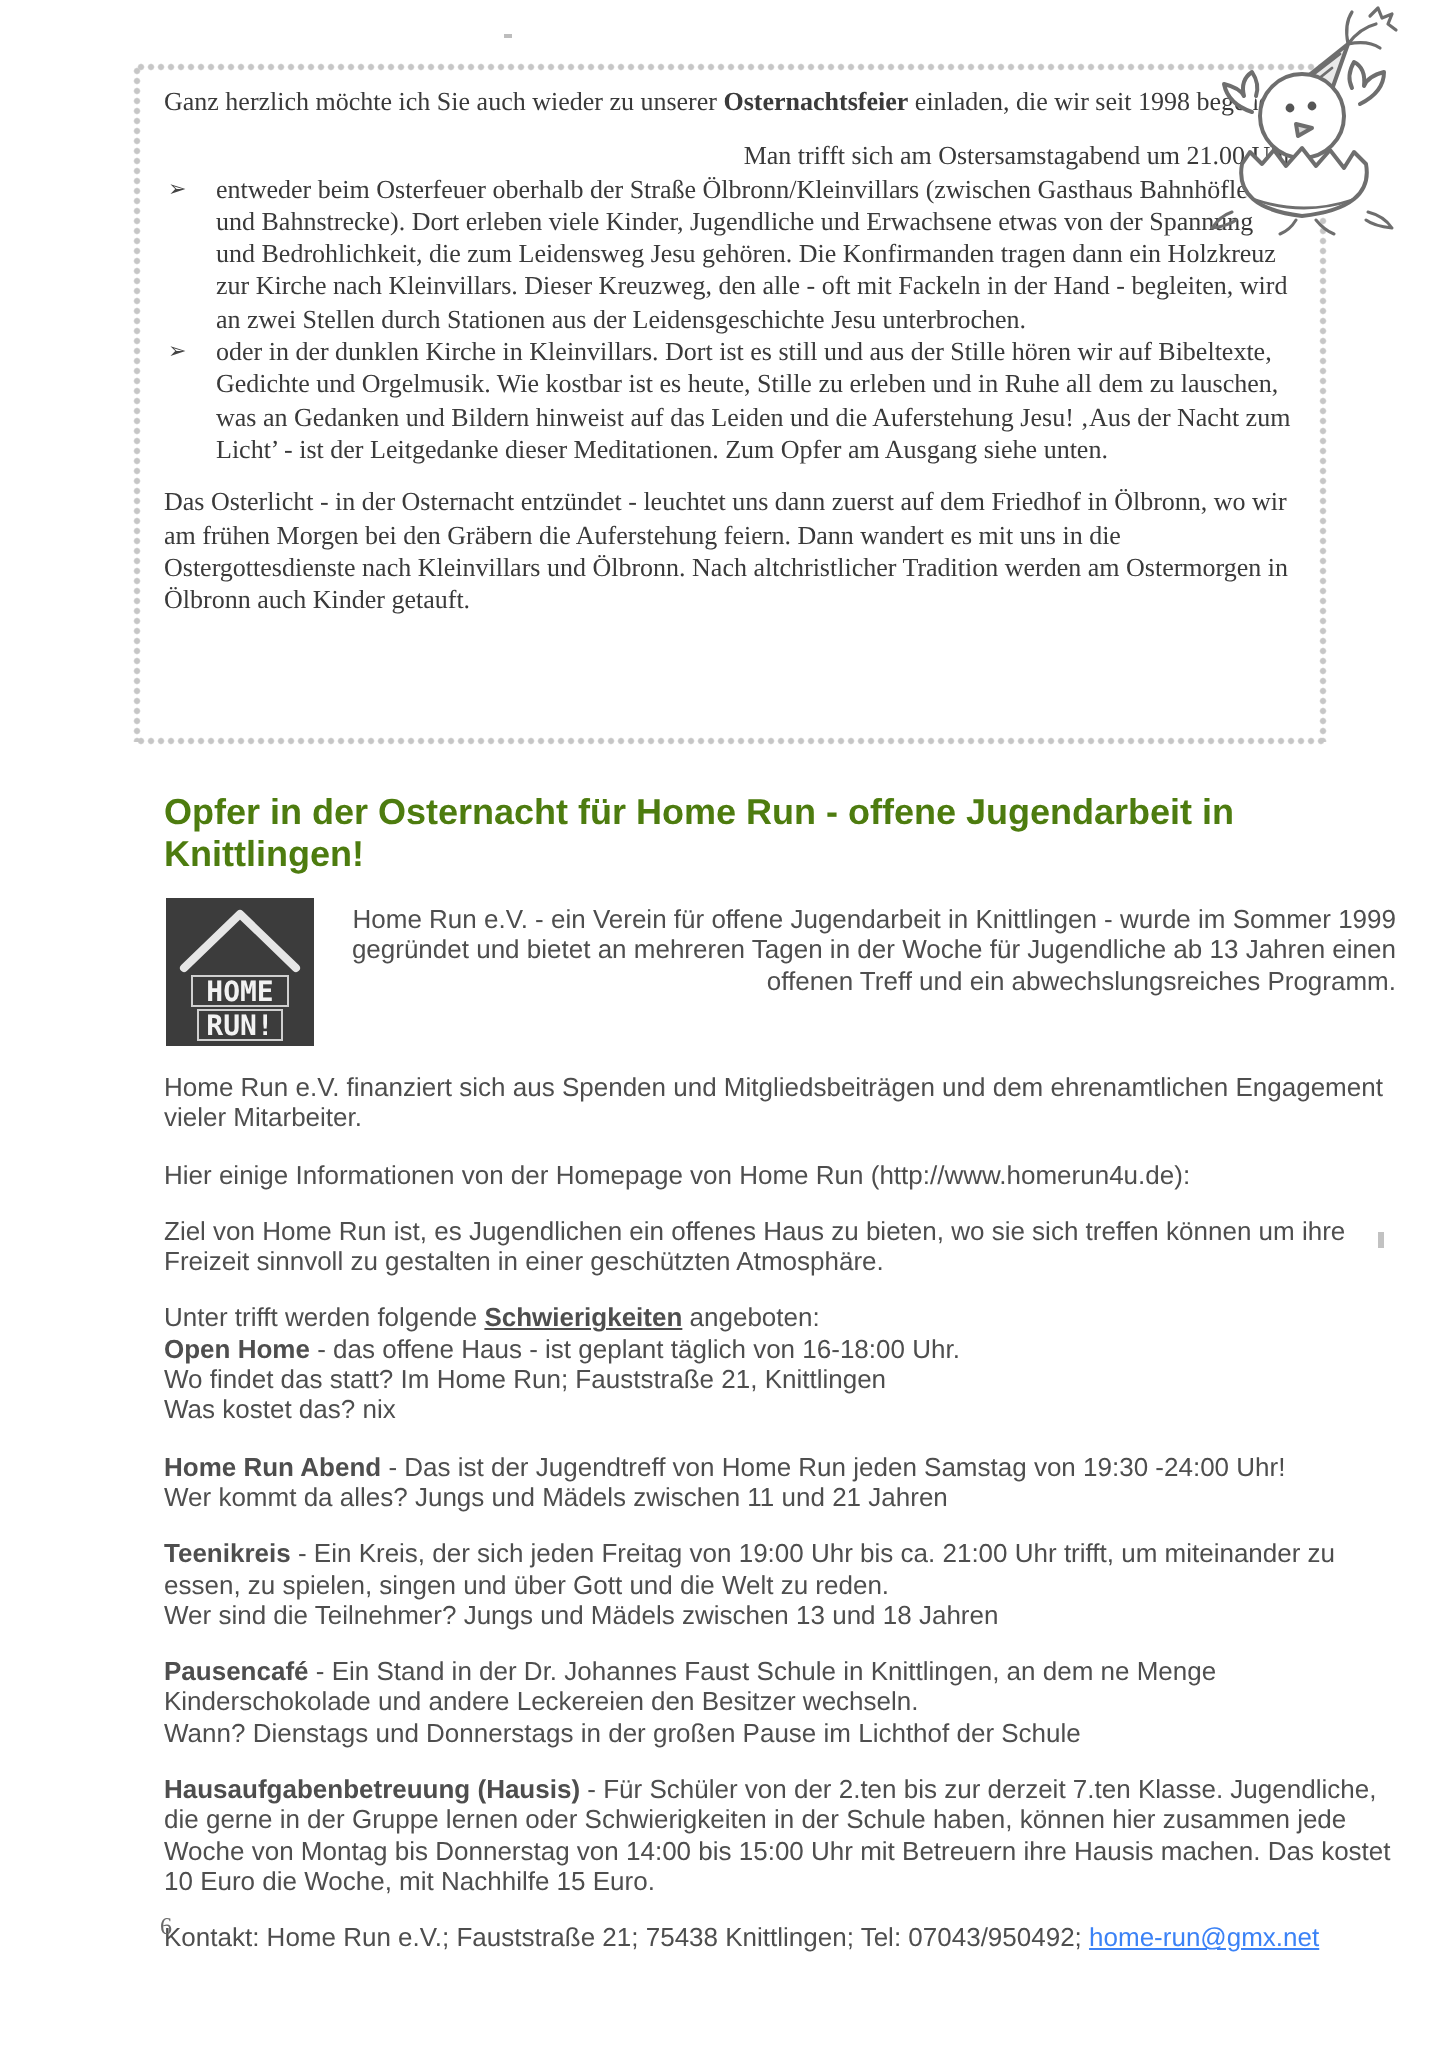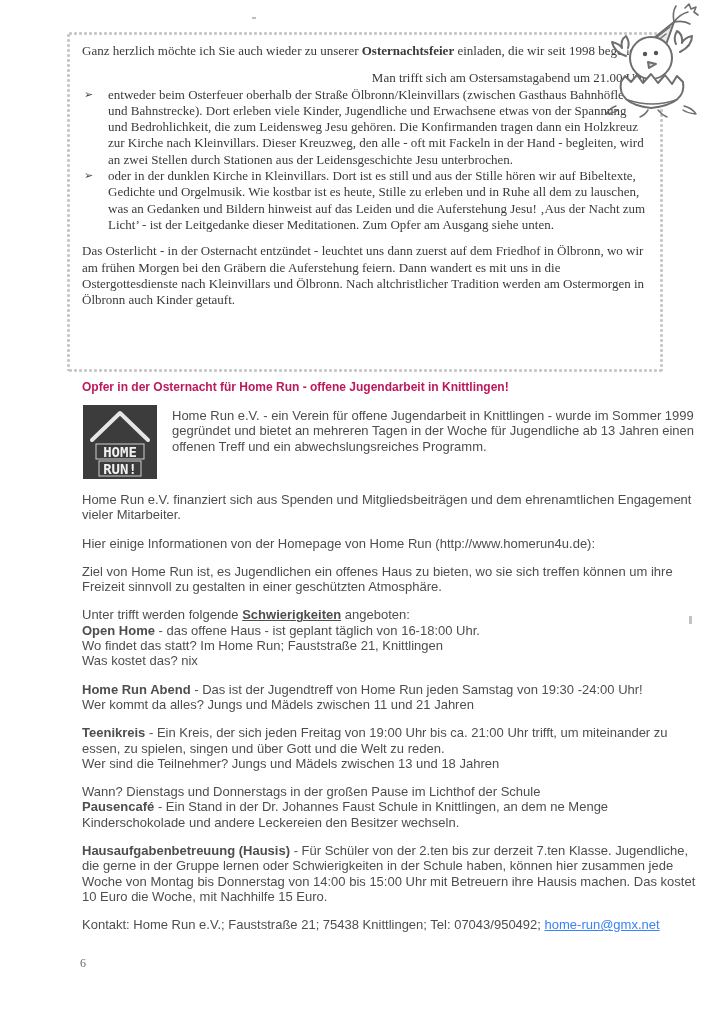--- a/index.html
+++ b/index.html
@@ -30,24 +30,24 @@
   .bullet-row{display:flex;}
   .bullet-glyph{flex:0 0 24px;font-family:"DejaVu Sans",sans-serif;font-size:11px;
     color:#444;padding-left:2px;line-height:16.3px;}
   .bullet-text{flex:1;}
   
   .chick{position:absolute;left:588px;top:0px;width:134px;height:122px;}
   
   .hr-section{position:absolute;left:82px;top:380px;width:616px;}
   .sans{font-size:13px;line-height:15.3px;color:#4e4e4e;margin:0;}
   .gap{height:13px;}
-  .hr-heading{font-weight:bold;font-size:12px;color:#be185d;margin:0 0 10px 0;}
+  .hr-heading{font-weight:bold;font-size:18px;color:#4d7c0f;margin:16px 0 10px 0;}
   .logo-row{display:flex;margin-bottom:12px;}
   .logo-box{flex:0 0 76px;height:76px;margin-right:14px;}
-  .logo-intro{flex:1;padding-top:4px;}
+  .logo-intro{flex:1;padding-top:4px;text-align:right;}
   .u-bold{font-weight:bold;text-decoration:underline;}
   .email-link{text-decoration:underline;color:#3b82f6;}
   
   .page-number{position:absolute;left:80px;top:956px;font-family:"Liberation Serif",serif;
     font-size:12px;color:#6a6a6a;}
   .speck-top{position:absolute;left:252px;top:17px;width:4px;height:2px;background:#bdbdbd;}
   .speck-right{position:absolute;left:689px;top:616px;width:3px;height:8px;background:#c2c2c2;}
 </style>
 </head>
 <body>
@@ -143,22 +143,22 @@
   </div>
   <div class="gap"></div>
 
   <div>
     <p class="sans"><b>Teenikreis</b><span> - Ein Kreis, der sich jeden Freitag von 19:00 Uhr bis ca. 21:00 Uhr trifft, um miteinander zu essen, zu spielen, singen und über Gott und die Welt zu reden.</span></p>
     <p class="sans">Wer sind die Teilnehmer? Jungs und Mädels zwischen 13 und 18 Jahren</p>
   </div>
   <div class="gap"></div>
 
   <div>
+    <p class="sans"><b>Pausencafé</b><span> - Ein Stand in der Dr. Johannes Faust Schule in Knittlingen, an dem ne Menge Kinderschokolade und andere Leckereien den Besitzer wechseln.</span></p>
     <p class="sans">Wann? Dienstags und Donnerstags in der großen Pause im Lichthof der Schule</p>
-    <p class="sans"><b>Pausencafé</b><span> - Ein Stand in der Dr. Johannes Faust Schule in Knittlingen, an dem ne Menge Kinderschokolade und andere Leckereien den Besitzer wechseln.</span></p>
   </div>
   <div class="gap"></div>
 
   <div>
     <p class="sans"><b>Hausaufgabenbetreuung (Hausis)</b><span> - Für Schüler von der 2.ten bis zur derzeit 7.ten Klasse. Jugendliche, die gerne in der Gruppe lernen oder Schwierigkeiten in der Schule haben, können hier zusammen jede Woche von Montag bis Donnerstag von 14:00 bis 15:00 Uhr mit Betreuern ihre Hausis machen. Das kostet 10 Euro die Woche, mit Nachhilfe 15 Euro.</span></p>
   </div>
   <div class="gap"></div>
 
   <p class="sans"><span>Kontakt: Home Run e.V.; Fauststraße 21; 75438 Knittlingen; Tel: 07043/950492; </span><a class="email-link" href="#">home-run@gmx.net</a></p>
 </div>

